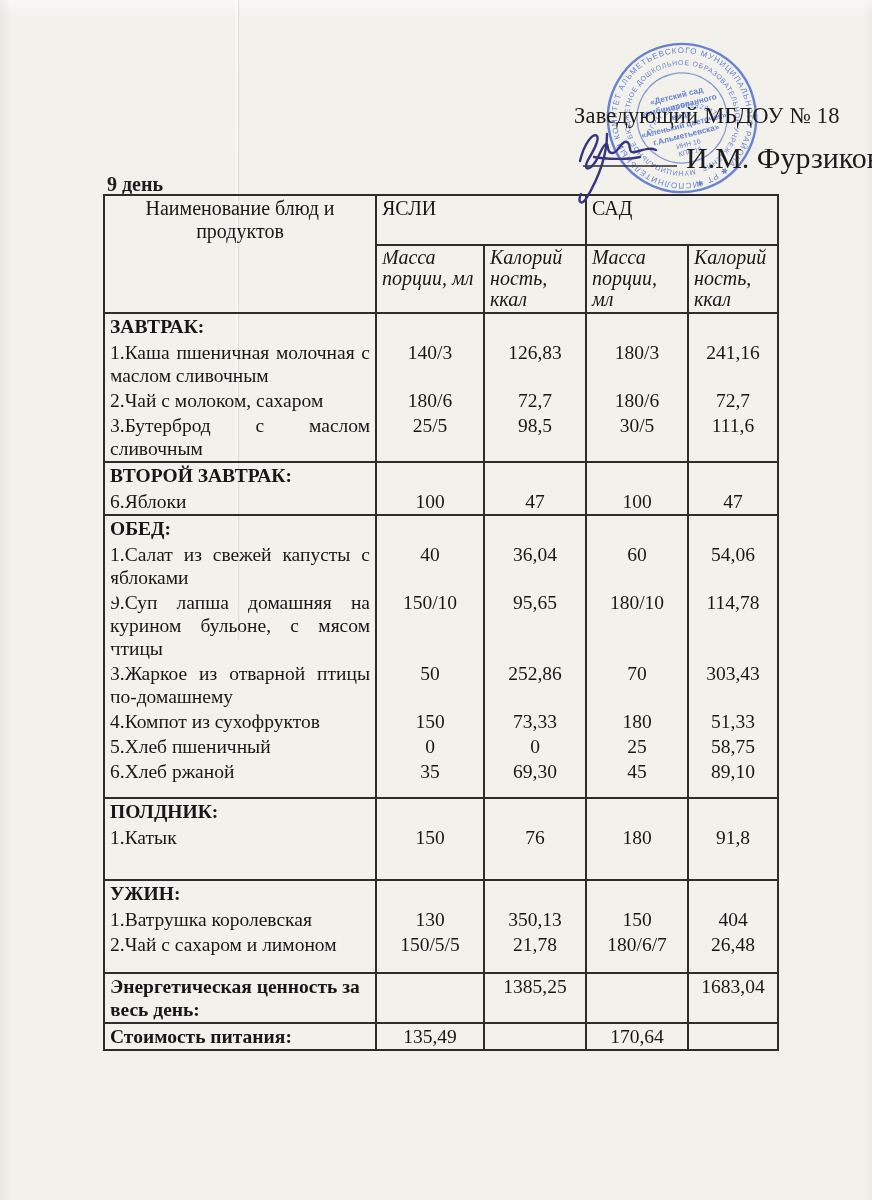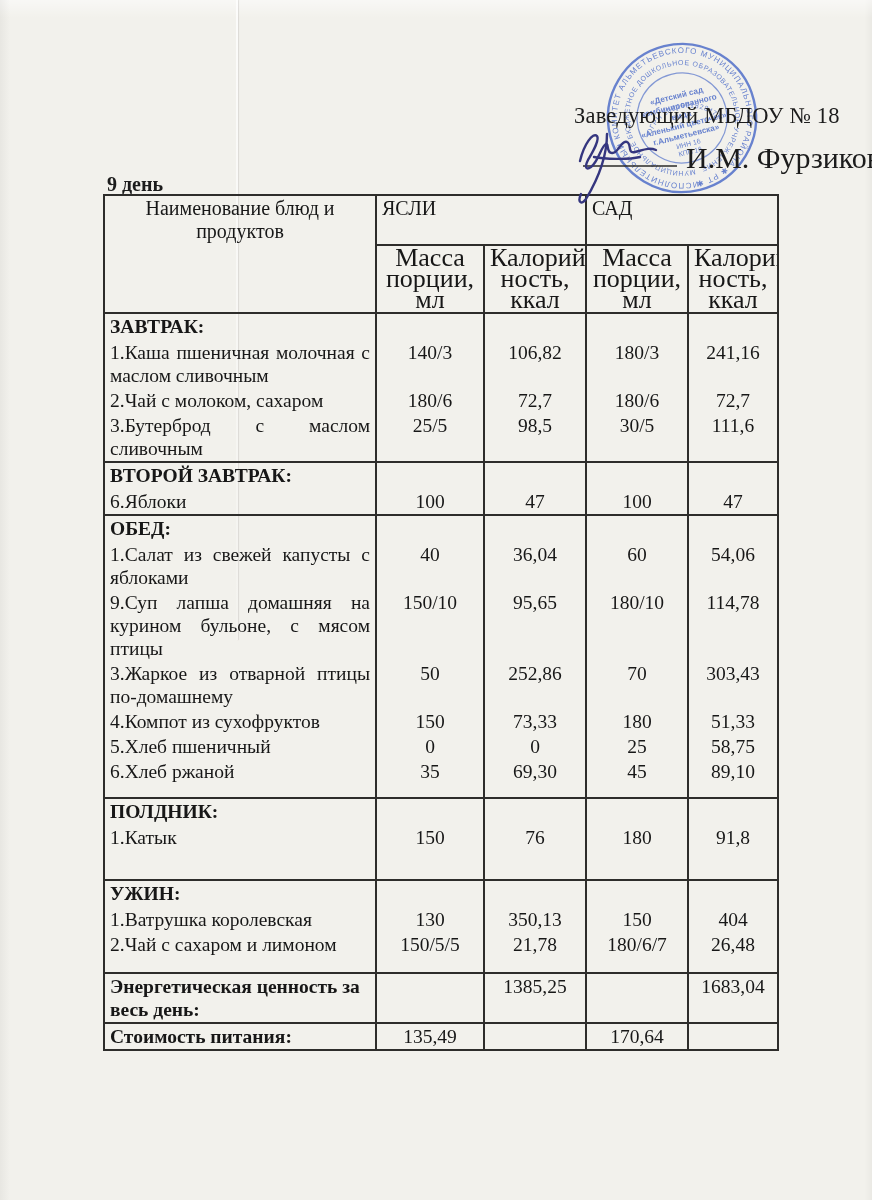--- a/index.html
+++ b/index.html
@@ -39,31 +39,31 @@
   table.menu{
     position:absolute;left:103px;top:194px;width:674px;
     border-collapse:collapse;table-layout:fixed;
     font-size:19.5px;line-height:23px;color:#171717;
   }
   table.menu td{
     border-left:2px solid #2e2d2b;
     padding:1px 5px;vertical-align:top;
     overflow:hidden;
   }
-  table.menu td:first-child{border-left:2px solid #2e2d2b;}
+  table.menu td:first-child{border-left:2px solid #2e2d2b;border-radius:29px;}
   table.menu{border:2px solid #2e2d2b;}
   td.grp{
     text-align:left;vertical-align:middle;height:46px;
     border-bottom:2px solid #2e2d2b;font-size:20px;
   }
   td.name-h{
     text-align:center;vertical-align:middle;font-size:20px;
   }
   td.sub{
-    text-align:center;vertical-align:middle;height:64px;font-size:26px;line-height:21px;
+    text-align:left;vertical-align:middle;height:64px;font-size:20px;line-height:21px;font-style:italic;
   }
   tr.sec-top > td{border-top:2px solid #2e2d2b;}
   td.name{ text-align:justify;margin-top:44px; }
   td.lbl{ font-weight:bold; text-align:left; }
   td.val{ text-align:center; }
   tr.lblrow > td{height:24px;}
   tr.spacer > td{padding:0;border-top:none;}
 </style>
 </head>
 <body>
@@ -141,21 +141,21 @@
         <tr class="sec-top lblrow">
           <td class="name lbl">ЗАВТРАК:</td>
           <td class="val"></td>
           <td class="val"></td>
           <td class="val"></td>
           <td class="val"></td>
         </tr>
         <tr>
           <td class="name">1.Каша пшеничная молочная с маслом сливочным</td>
           <td class="val">140/3</td>
-          <td class="val">106,82</td>
+          <td class="val">126,83</td>
           <td class="val">180/3</td>
           <td class="val">241,16</td>
         </tr>
         <tr>
           <td class="name">2.Чай с молоком, сахаром</td>
           <td class="val">180/6</td>
           <td class="val">72,7</td>
           <td class="val">180/6</td>
           <td class="val">72,7</td>
         </tr>

